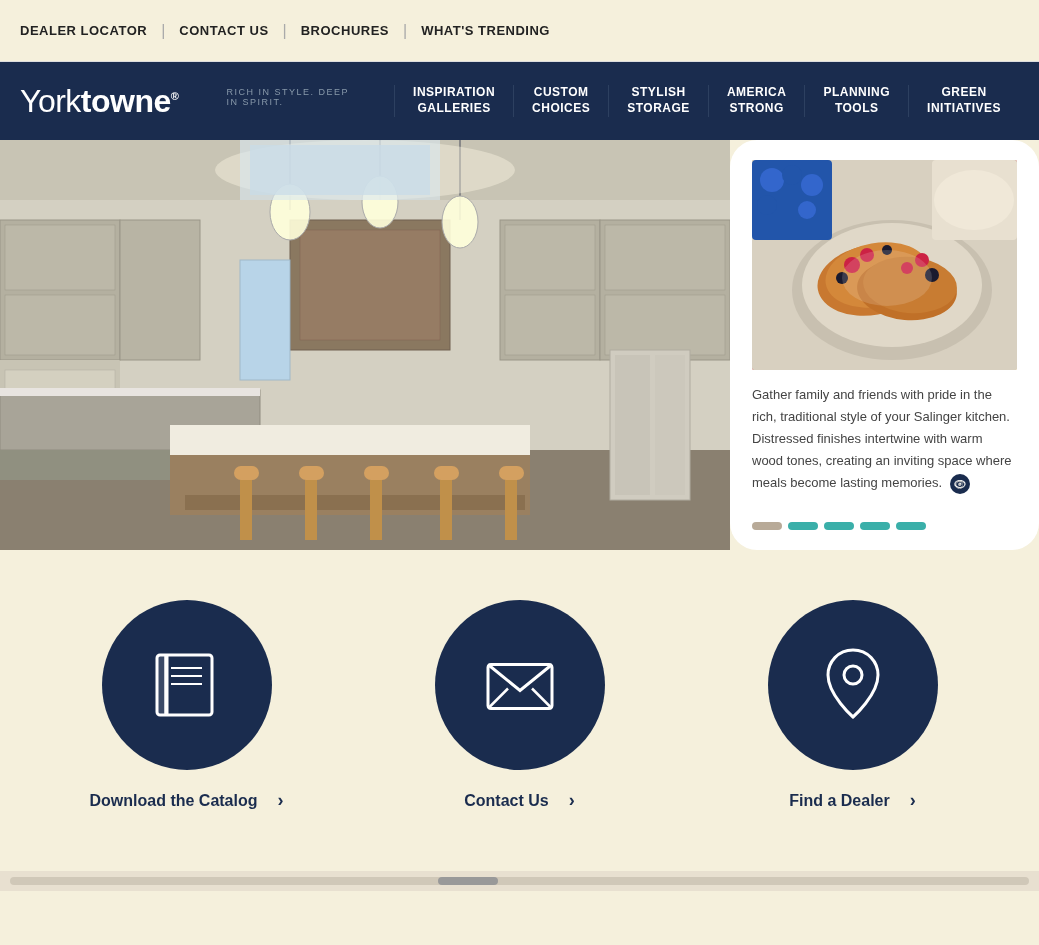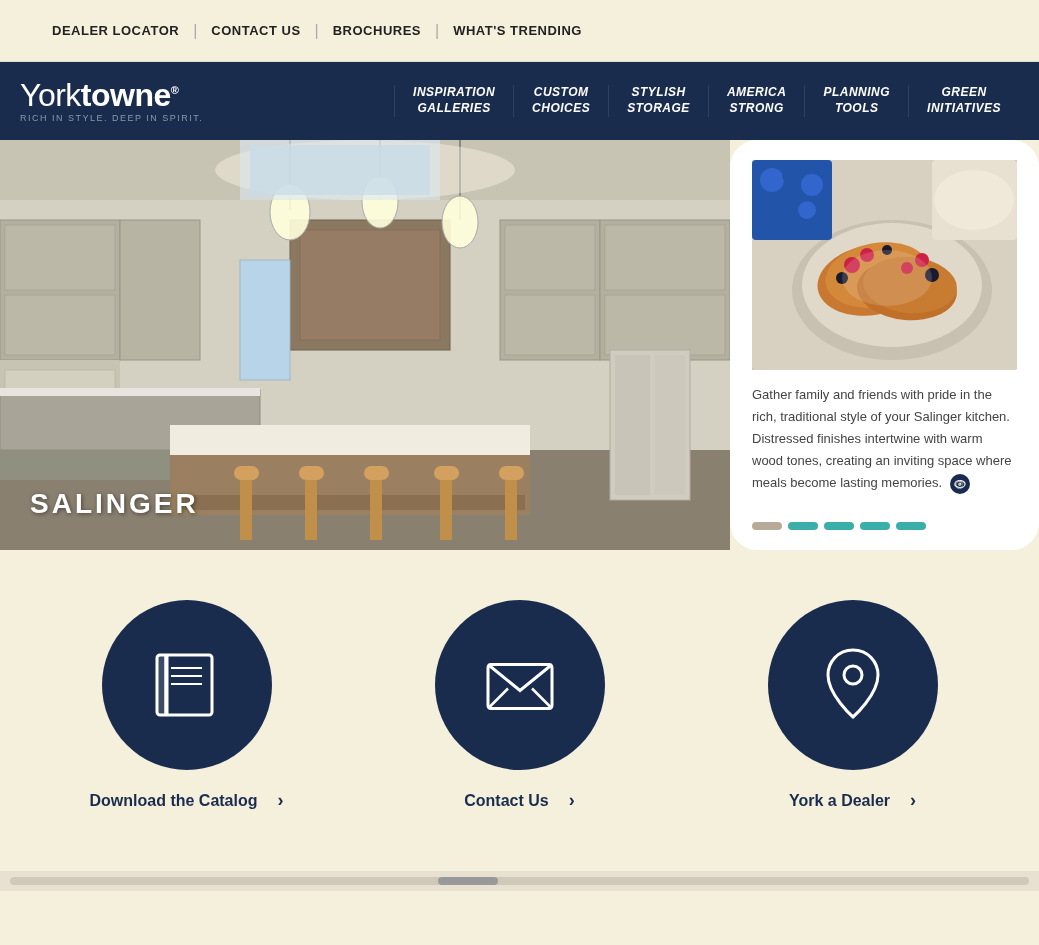--- a/index.html
+++ b/index.html
@@ -23,21 +23,21 @@
     .top-nav-item {
       font-size: 13px;
       font-weight: 600;
       color: #222;
       text-transform: uppercase;
       letter-spacing: 0.5px;
       cursor: pointer;
       padding: 0 14px;
       text-decoration: none;
     }
-    .top-nav-item:first-child { padding-left: 0; margin-left: 32px; }
+    .top-nav-item:first-child { padding-left: 0; }
     .top-nav-divider {
       color: #aaa;
       font-size: 16px;
       line-height: 1;
     }
     .search-bar {
       display: flex;
       align-items: center;
       border-left: 1px solid #ccc;
       padding-left: 16px;
@@ -63,23 +63,24 @@
     
     .main-nav {
       background: #1a2c4e;
       display: flex;
       align-items: center;
       padding: 0 20px;
       height: 78px;
     }
     .logo-area {
       display: flex;
-      flex-direction: column;
+      flex-direction: row;
       margin-right: 40px;
       min-width: 200px;
+      gap: 48px;
     }
     .logo-text {
       color: white;
       font-size: 32px;
       font-weight: 300;
       letter-spacing: -0.5px;
       line-height: 1;
     }
     .logo-text span {
       font-weight: 700;
@@ -106,21 +107,20 @@
       color: white;
       font-size: 12px;
       font-weight: 600;
       text-transform: uppercase;
       letter-spacing: 0.5px;
       padding: 0 18px;
       text-align: center;
       cursor: pointer;
       line-height: 1.3;
       border-right: 1px solid #2d4060;
-      font-style: italic;
     }
     .main-nav-item:last-child { border-right: none; }
     .main-nav-item:first-child { border-left: 1px solid #2d4060; }
 
     
     .hero-section {
       display: flex;
       height: 410px;
     }
     .hero-image-container {
@@ -379,21 +379,20 @@
         <rect x="655" y="215" width="30" height="140" fill="#ccc8bc"></rect>
 
         <rect x="240" y="120" width="50" height="120" fill="#b8d4e8" stroke="#a0b8c8" stroke-width="1"></rect>
 
         <ellipse cx="365" cy="30" rx="150" ry="30" fill="rgba(255,250,230,0.4)"></ellipse>
 
         <rect x="240" y="0" width="200" height="60" fill="#d8e8f0" opacity="0.6"></rect>
         <rect x="250" y="5" width="180" height="50" fill="#c8dce8" opacity="0.7"></rect>
       </svg>
     </div>
-    <div class="hero-label">SALINGER</div>
   </div>
 
   <div class="hero-sidebar">
     <div class="hero-food-image">
       <svg width="265" height="210" viewBox="0 0 265 210" xmlns="http://www.w3.org/2000/svg">
 
         <rect width="265" height="210" fill="#d8d0c0"></rect>
 
         <ellipse cx="140" cy="130" rx="100" ry="70" fill="#c8c0b0"></ellipse>
         <ellipse cx="140" cy="125" rx="90" ry="62" fill="#e0d8c8"></ellipse>
@@ -479,21 +478,21 @@
   </div>
 
   <div class="bottom-item">
     <div class="circle-icon">
       <svg width="70" height="80" viewBox="0 0 70 80" fill="none">
         <path d="M35 5 C20 5 10 17 10 30 C10 50 35 72 35 72 C35 72 60 50 60 30 C60 17 50 5 35 5 Z" stroke="white" stroke-width="3" fill="none"></path>
         <circle cx="35" cy="30" r="9" stroke="white" stroke-width="3" fill="none"></circle>
       </svg>
     </div>
     <div class="bottom-label">
-      <span>York a Dealer</span>
+      <span>Find a Dealer</span>
       <span class="chevron">›</span>
     </div>
   </div>
 </div>
 
 <div class="scroll-area">
   <div class="scroll-track">
     <div class="scroll-thumb"></div>
   </div>
 </div>

